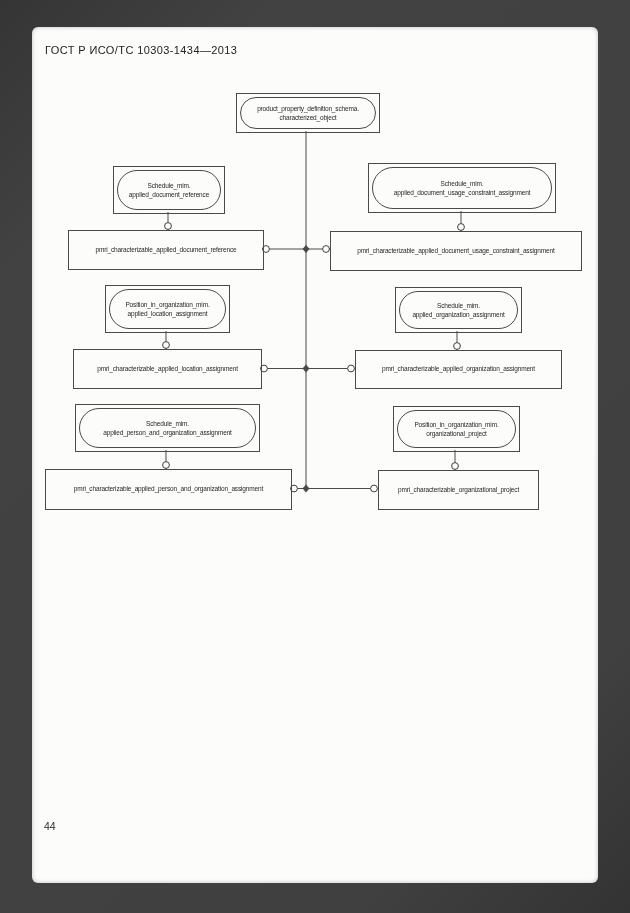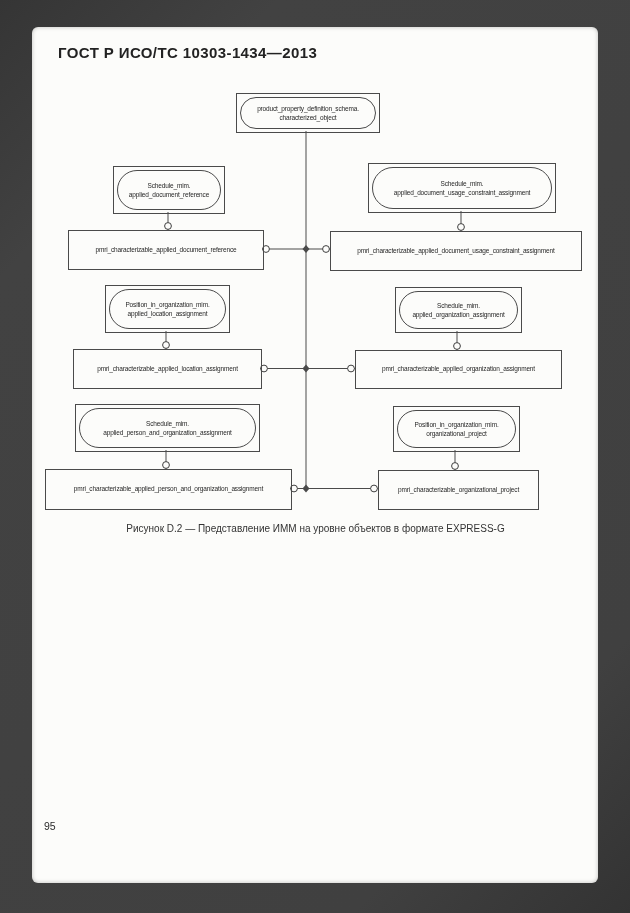--- a/index.html
+++ b/index.html
@@ -8,22 +8,22 @@
     background:#3e3e3e;
     background:linear-gradient(135deg,#353535 0%,#424242 18%,#404040 82%,#333333 100%);
     font-family:"Liberation Sans","DejaVu Sans",sans-serif;
   }
   .page{
     position:absolute;left:32px;top:27px;width:566px;height:856px;
     background:#fcfcfa;border-radius:6px;
     box-shadow:inset 0 0 4px rgba(0,0,0,.25);
   }
   .doc-title{
-    position:absolute;left:58px;top:44px;
-    font-size:15px;font-weight:bold;color:#222;letter-spacing:.4px;white-space:nowrap;
+    position:absolute;left:45px;top:44px;
+    font-size:11px;font-weight:normal;color:#222;letter-spacing:.4px;white-space:nowrap;
   }
   .wires{position:absolute;left:0;top:0;width:630px;height:913px;pointer-events:none;}
   .node{
     position:absolute;border:1px solid #4a4a4a;background:transparent;
     display:flex;align-items:center;justify-content:center;
     color:#262626;font-size:6.5px;letter-spacing:-0.15px;line-height:1.35;
     text-align:center;white-space:nowrap;
   }
   .refbox{position:absolute;border:1px solid #4a4a4a;}
   .stadium{
@@ -145,16 +145,15 @@
   <span>pmri_characterizable_applied_organization_assignment</span>
 </div>
 <div class="node" style="left:45px;top:469px;width:245px;height:39px;">
   <span>pmri_characterizable_applied_person_and_organization_assignment</span>
 </div>
 <div class="node" style="left:378px;top:470px;width:159px;height:38px;">
   <span>pmri_characterizable_organizational_project</span>
 </div>
 
 <div class="caption">
-  <div>Рисунок D.2 — Представление ИММ на уровне объектов в формате EXPRESS-G</div>
 </div>
 
-<div class="page-number">95</div>
+<div class="page-number">44</div>
 
 </body></html>

